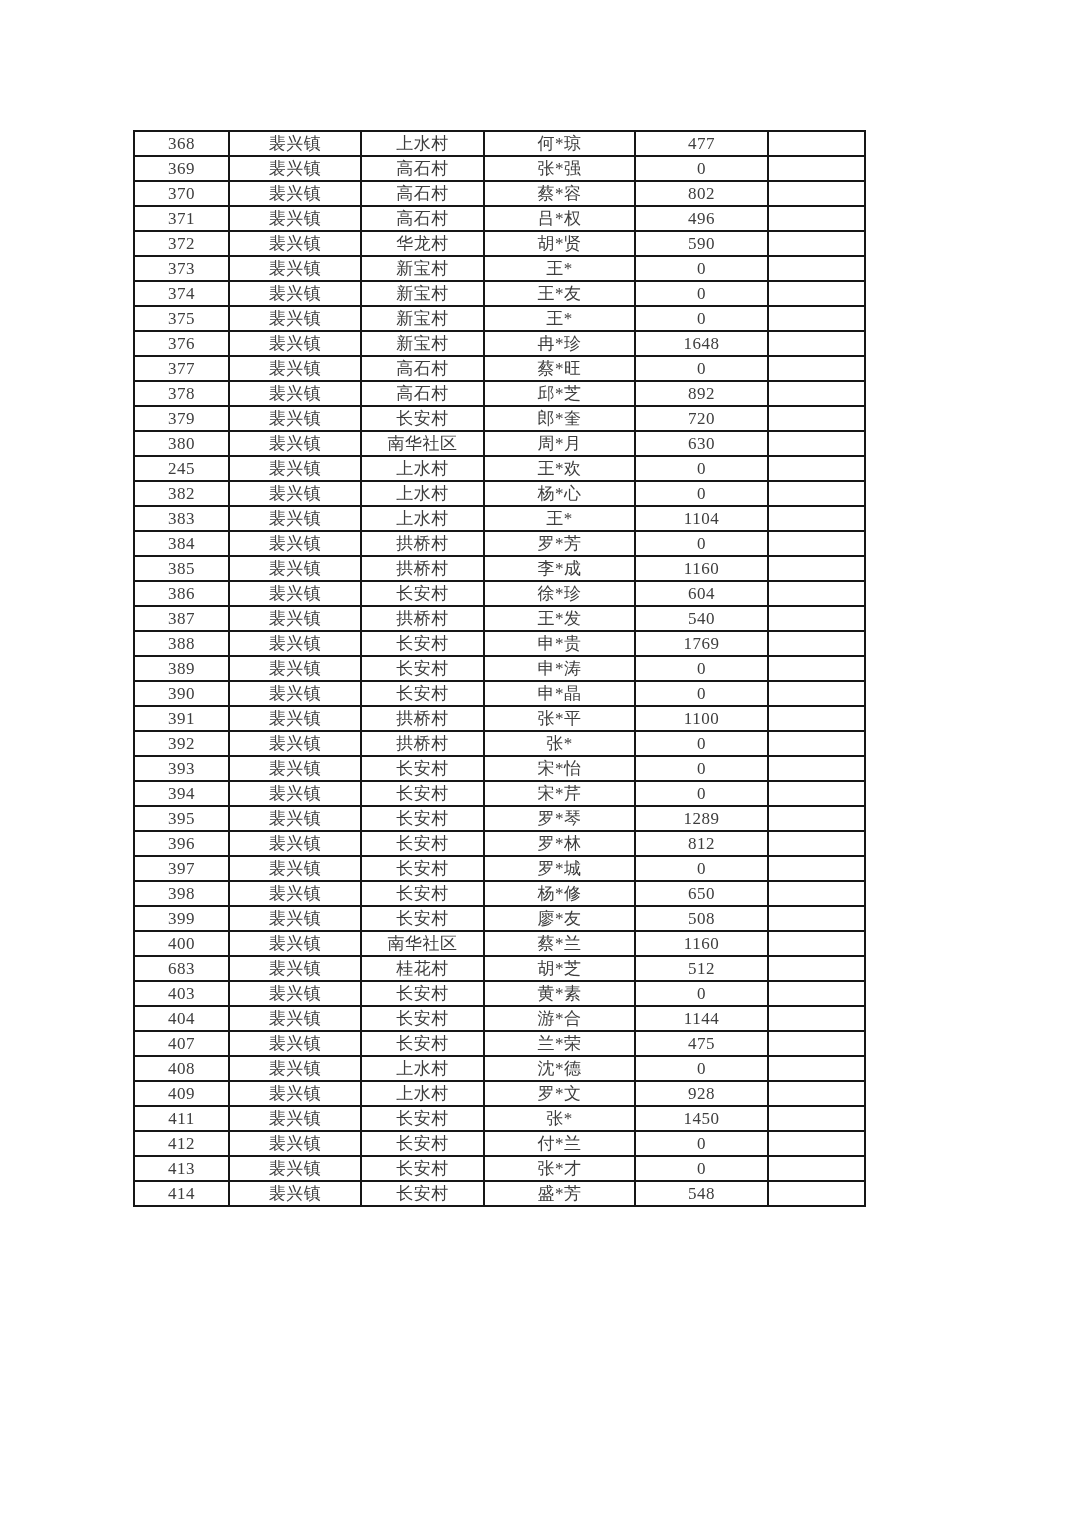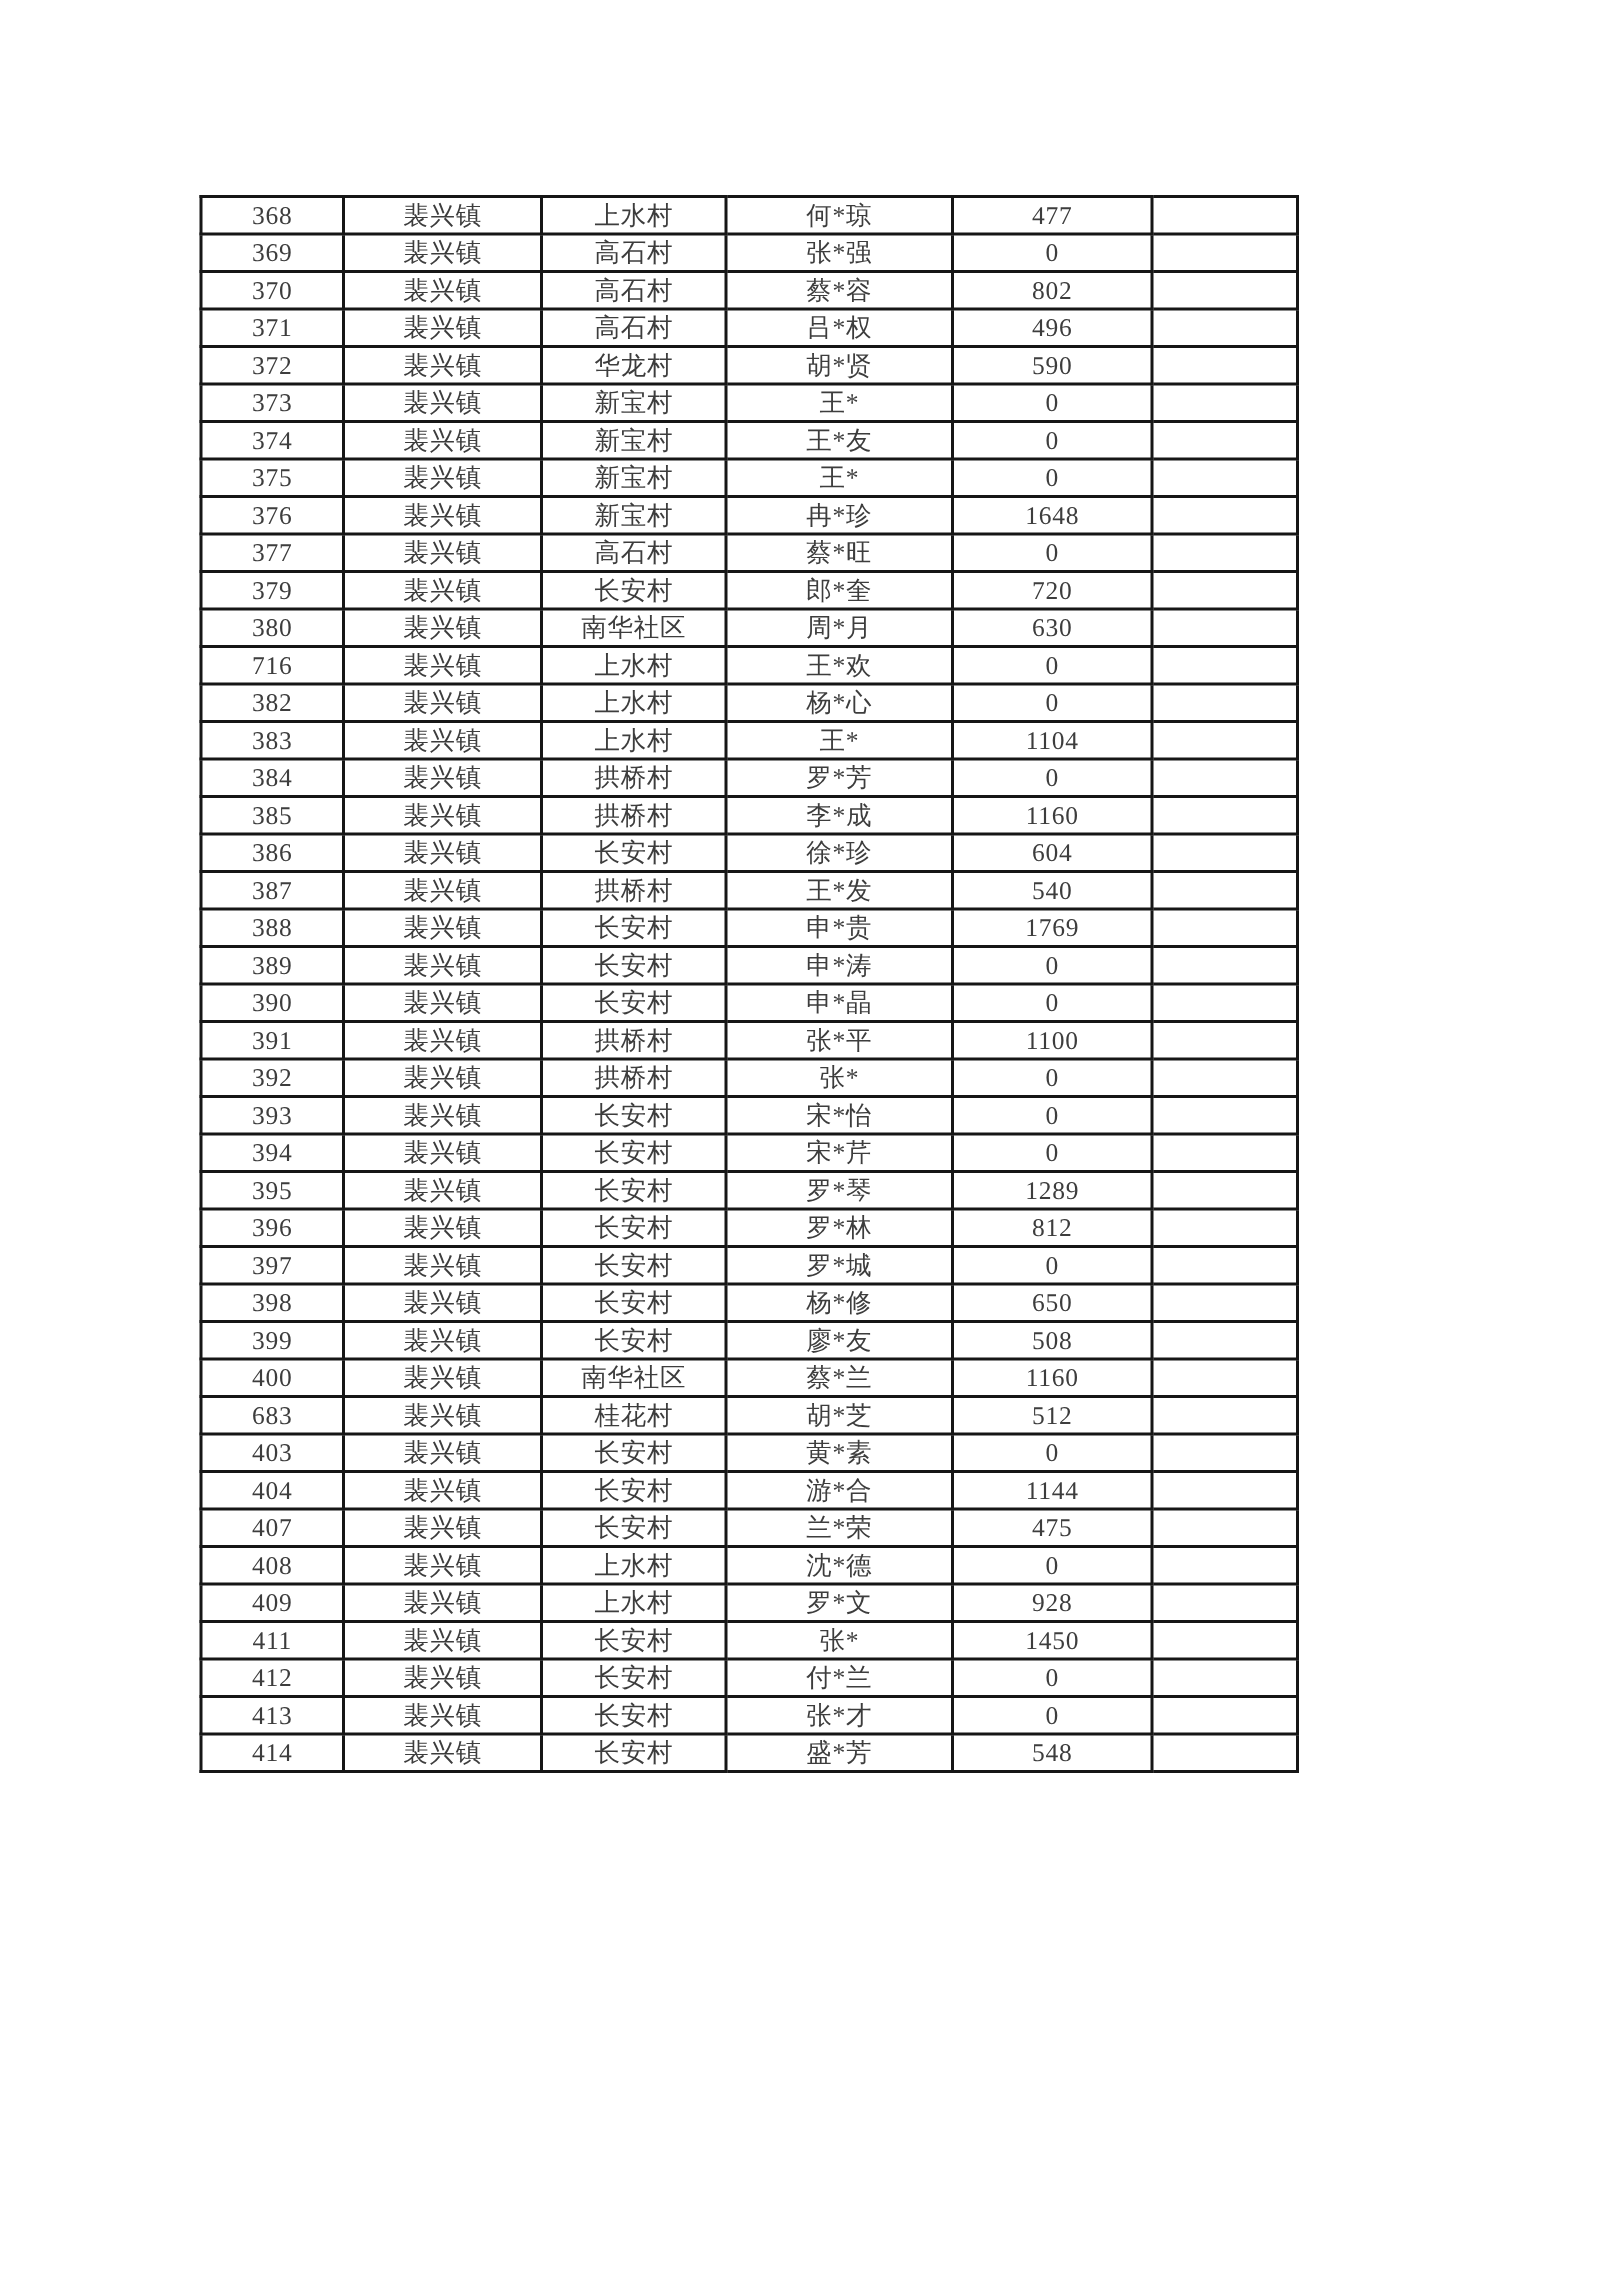--- a/index.html
+++ b/index.html
@@ -133,37 +133,45 @@
         </tr>
         <tr>
           <td>377</td>
           <td>裴兴镇</td>
           <td>高石村</td>
           <td>蔡*旺</td>
           <td>0</td>
           <td></td>
         </tr>
         <tr>
+          <td>378</td>
+          <td>裴兴镇</td>
+          <td>高石村</td>
+          <td>邱*芝</td>
+          <td>892</td>
+          <td></td>
+        </tr>
+        <tr>
           <td>379</td>
           <td>裴兴镇</td>
           <td>长安村</td>
           <td>郎*奎</td>
           <td>720</td>
           <td></td>
         </tr>
         <tr>
           <td>380</td>
           <td>裴兴镇</td>
           <td>南华社区</td>
           <td>周*月</td>
           <td>630</td>
           <td></td>
         </tr>
         <tr>
-          <td>716</td>
+          <td>245</td>
           <td>裴兴镇</td>
           <td>上水村</td>
           <td>王*欢</td>
           <td>0</td>
           <td></td>
         </tr>
         <tr>
           <td>382</td>
           <td>裴兴镇</td>
           <td>上水村</td>

